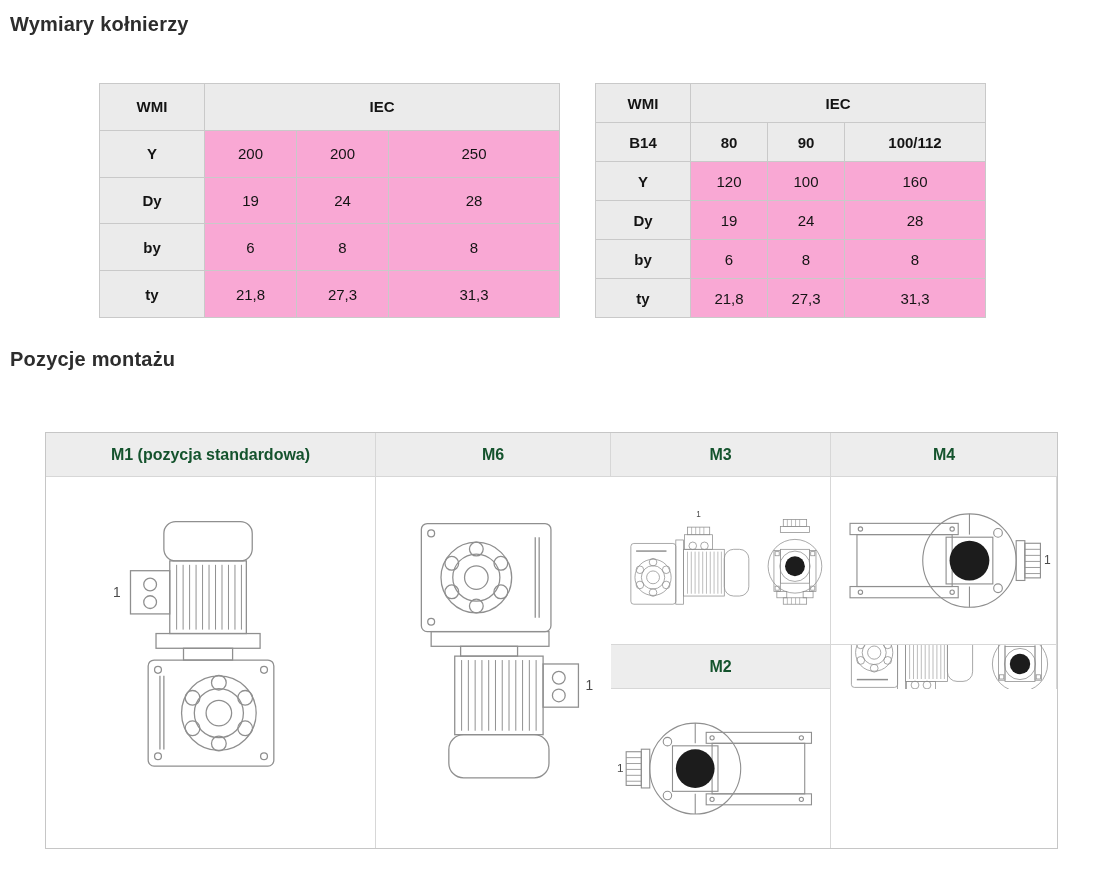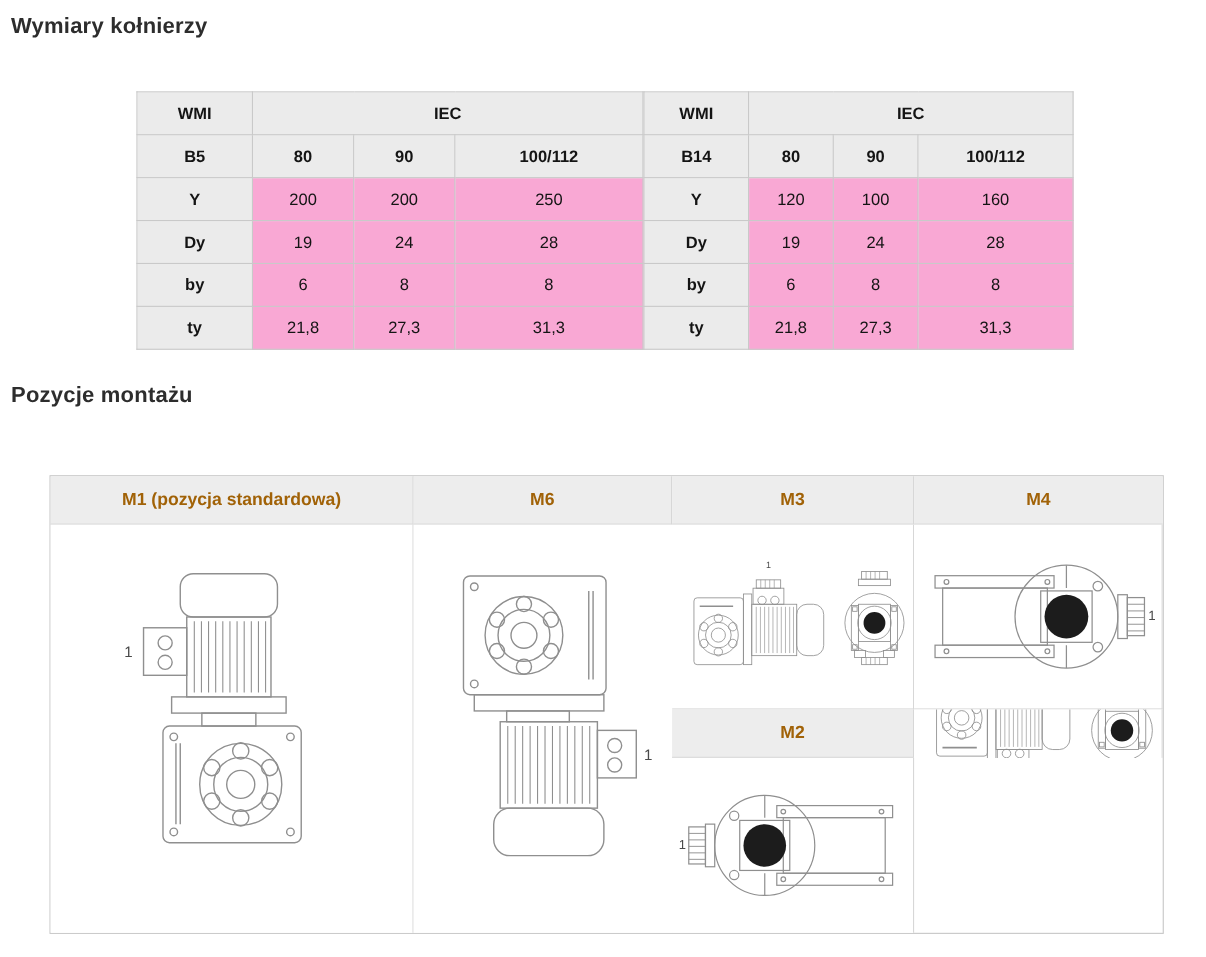--- a/index.html
+++ b/index.html
@@ -14,21 +14,21 @@
 
   h2.section-title {
     margin: 0; padding: 0;
     font-size: 20px; font-weight: 700; color: #2d2d2d;
     letter-spacing: 0.2px;
   }
   #title-flanges { position: absolute; left: 10px; top: 13px; }
   #title-positions { position: absolute; left: 10px; top: 348px; }
 
   
-  .tables-row { position: absolute; left: 124px; top: 83px; display: flex; }
+  .tables-row { position: absolute; left: 99px; top: 83px; display: flex; gap: 35px; }
   table.flange { border-collapse: collapse; table-layout: fixed; }
   table.flange td {
     border: 1px solid #c9c9c9;
     height: 39px; text-align: center; vertical-align: middle;
     font-size: 15px; color: #141414; background: #f9a8d4;
     padding: 0 4px;
   }
   table.flange td.hd { background: #ebebeb; font-weight: 700; }
 
   
@@ -37,21 +37,21 @@
     width: 1013px;
     display: grid;
     grid-template-columns: 330px 235px 220px 226px;
     grid-template-rows: 44px 168px 44px 159px;
     border: 1px solid #c6c6c6;
     background: #ffffff;
   }
   .pos-head {
     background: #ededed;
     display: flex; align-items: center; justify-content: center;
-    font-size: 16px; font-weight: 700; color: #a16207;
+    font-size: 16px; font-weight: 700; color: #14532d;
     border-right: 1px solid #d7d7d7; border-bottom: 1px solid #d7d7d7;
   }
   .pos-cell {
     background: #ffffff;
     display: flex; align-items: center; justify-content: center;
     border-right: 1px solid #d7d7d7; border-bottom: 1px solid #d7d7d7;
     overflow: hidden;
   }
   .span-rows { grid-row: 2 / 5; }
   .no-r { border-right: none; }
@@ -199,26 +199,20 @@
           <col style="width:92px">
           <col style="width:92px">
           <col style="width:171px">
         </colgroup>
       <tbody>
           <tr>
         <td class="hd">WMI</td>
         <td class="hd" colspan="3">IEC</td>
       </tr>
       <tr>
-        <td class="hd">B5</td>
-        <td class="hd">80</td>
-        <td class="hd">90</td>
-        <td class="hd">100/112</td>
-      </tr>
-      <tr>
         <td class="hd">Y</td>
         <td>200</td>
         <td>200</td>
         <td>250</td>
       </tr>
       <tr>
         <td class="hd">Dy</td>
         <td>19</td>
         <td>24</td>
         <td>28</td>

